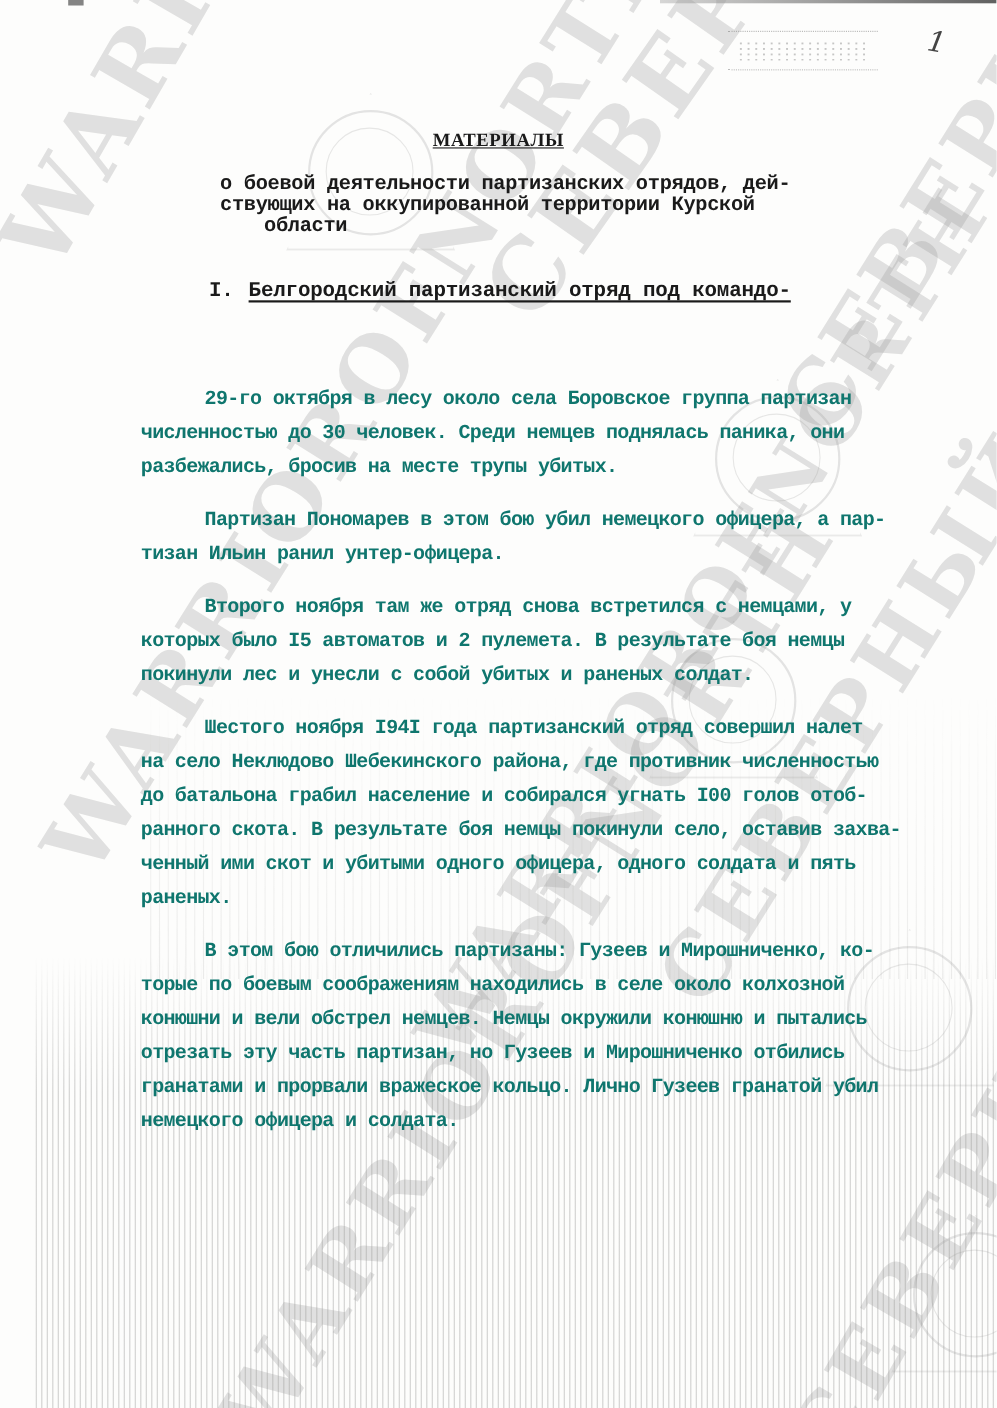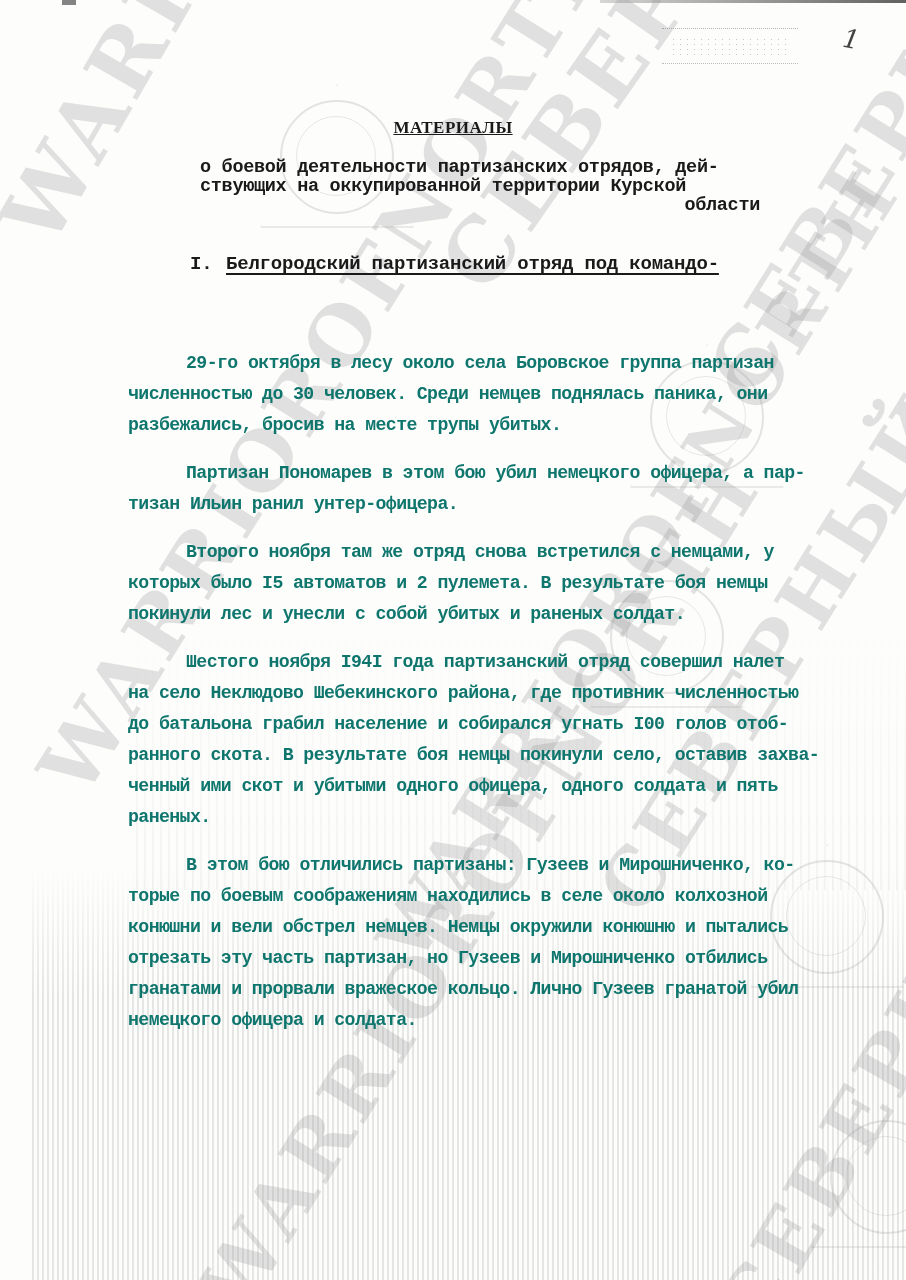--- a/index.html
+++ b/index.html
@@ -156,21 +156,21 @@
       position: absolute;
       left: 200px; top: 158px;
       width: 560px;
       font-family: "Liberation Mono", monospace;
       font-size: 18.5px;
       line-height: 19px;
       font-weight: bold;
       letter-spacing: -0.3px;
     }
     .subtitle .line { display: block; white-space: nowrap; }
-    .subtitle .center { text-align: right; padding-left: 40px; }
+    .subtitle .center { text-align: left; padding-left: 40px; }
 
     .section-heading {
       position: absolute;
       left: 190px; top: 248px;
       font-family: "Liberation Mono", monospace;
       font-size: 19px;
       font-weight: bold;
       line-height: 33px;
       letter-spacing: -0.2px;
     }

